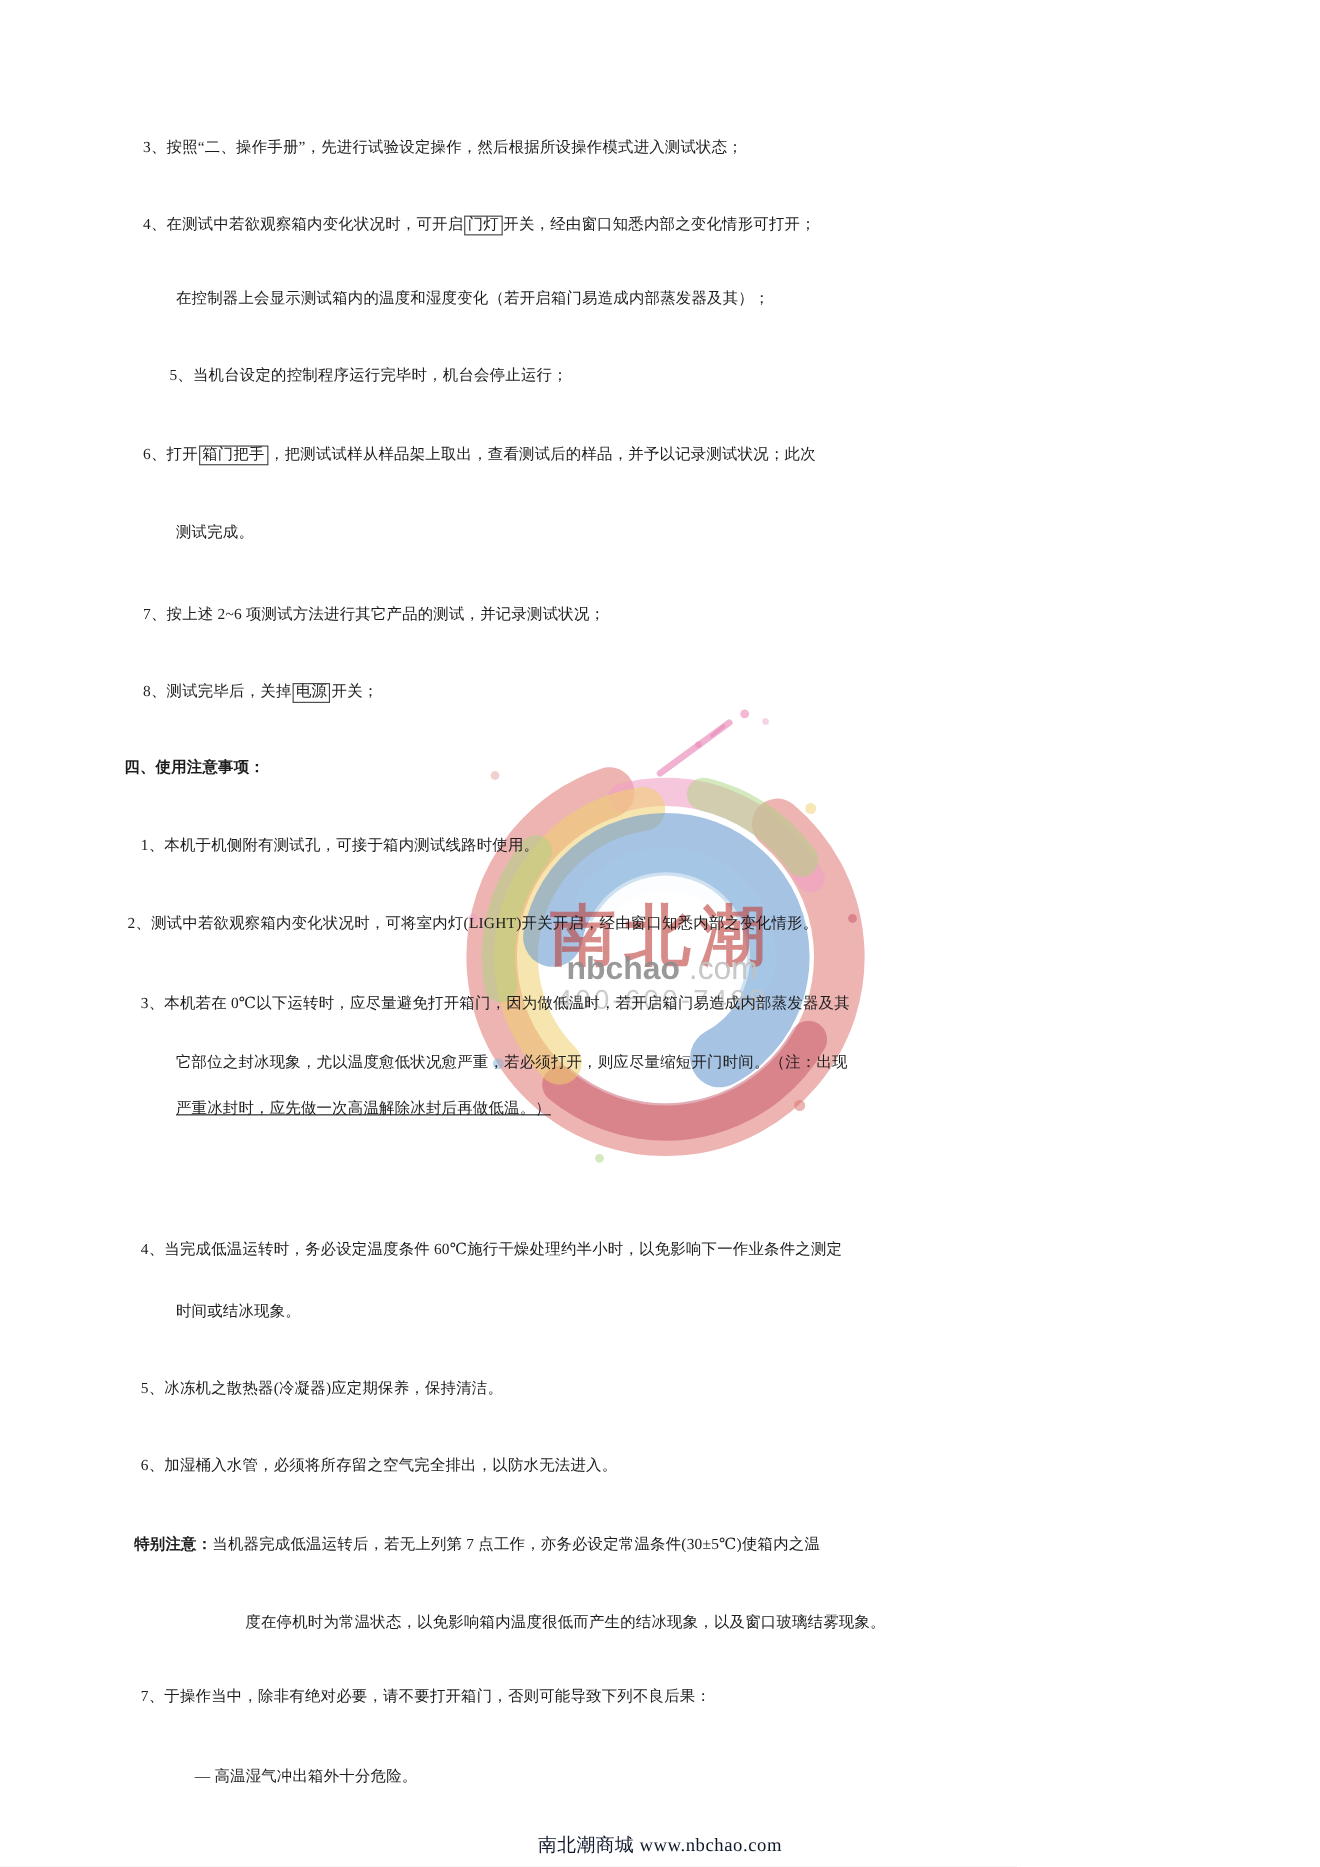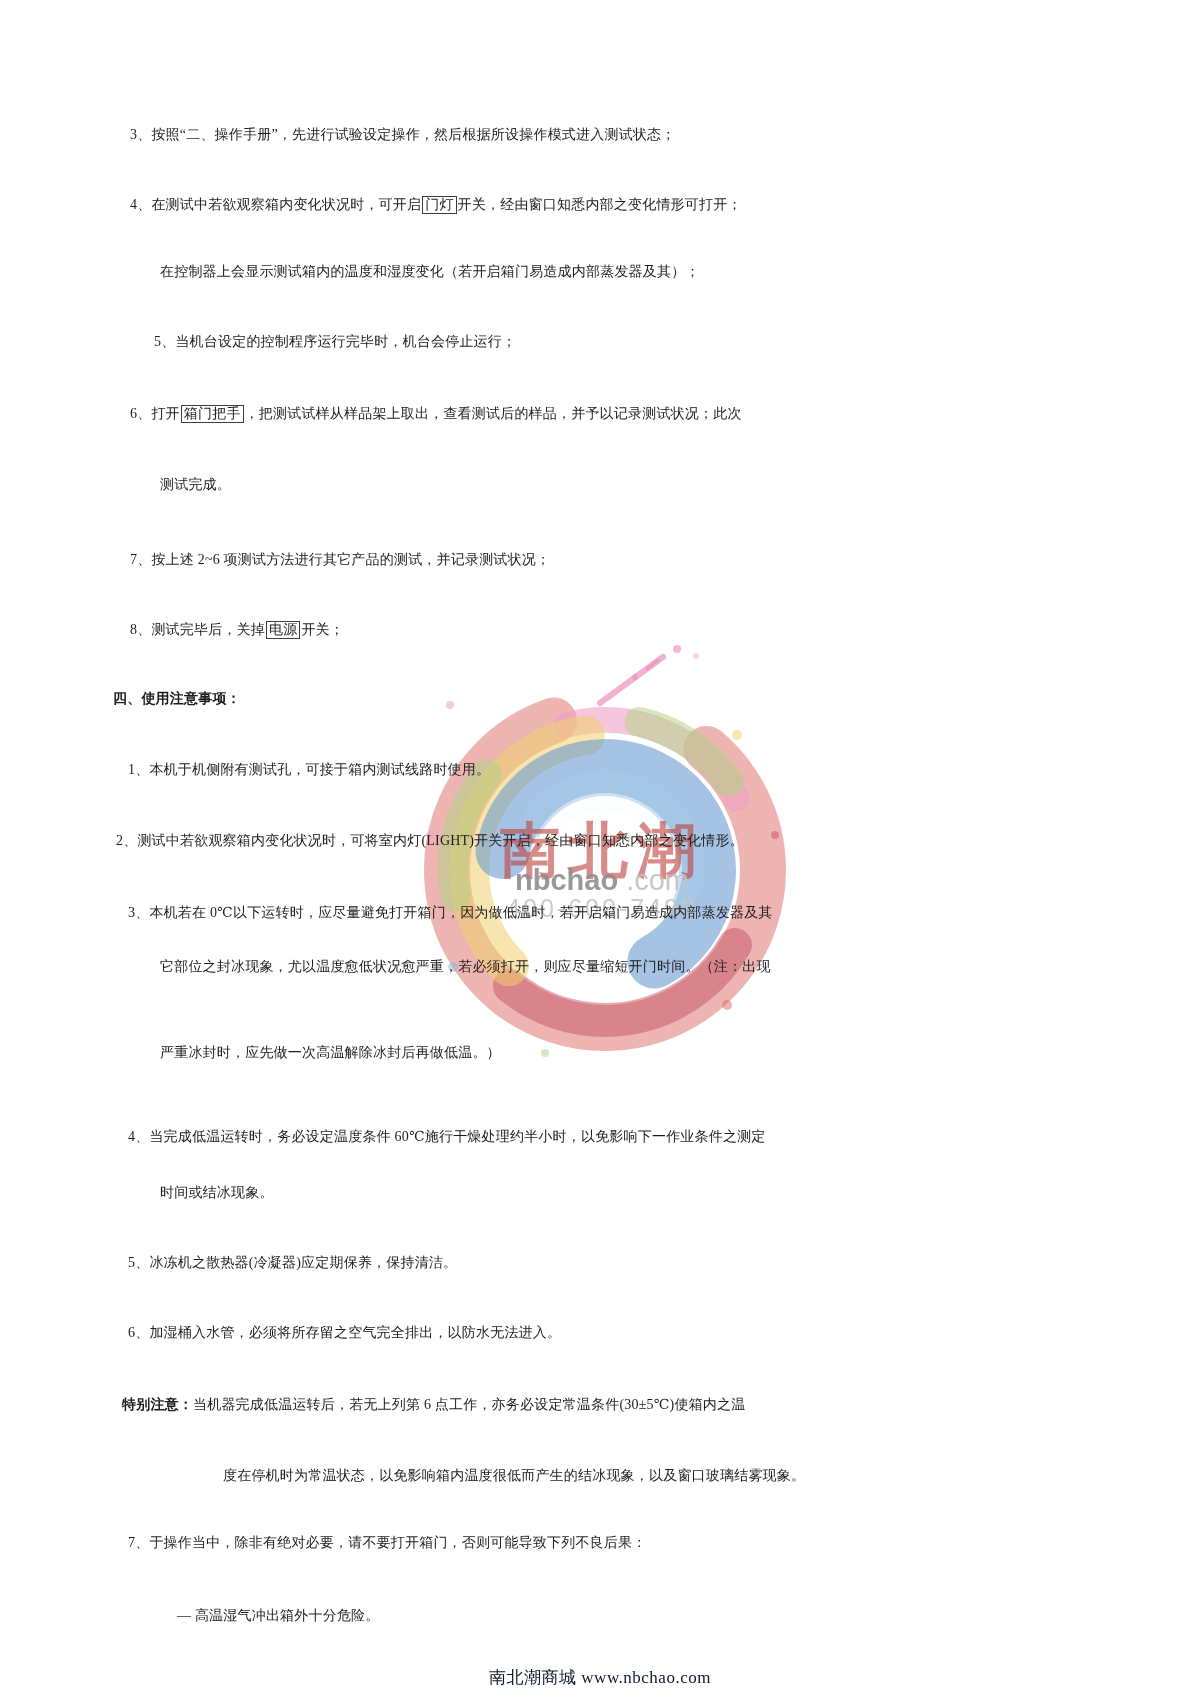--- a/index.html
+++ b/index.html
@@ -95,26 +95,26 @@
       <div class="line" style="left: 130px; top: 327px; margin-left: 24px;"><span>5、当机台设定的控制程序运行完毕时，机台会停止运行；</span></div>
       <div class="line" style="left: 130px; top: 399px;"><span>6、打开</span><span class="boxed">箱门把手</span><span>，把测试试样从样品架上取出，查看测试后的样品，并予以记录测试状况；此次</span></div>
       <div class="line" style="left: 160px; top: 470px;"><span>测试完成。</span></div>
       <div class="line" style="left: 130px; top: 545px;"><span>7、按上述 2~6 项测试方法进行其它产品的测试，并记录测试状况；</span></div>
       <div class="line" style="left: 130px; top: 615px;"><span>8、测试完毕后，关掉</span><span class="boxed">电源</span><span>开关；</span></div>
       <div class="line bold" style="left: 113px; top: 684px;"><span>四、使用注意事项：</span></div>
       <div class="line" style="left: 128px; top: 755px;"><span>1、本机于机侧附有测试孔，可接于箱内测试线路时使用。</span></div>
       <div class="line" style="left: 116px; top: 826px;"><span>2、测试中若欲观察箱内变化状况时，可将室内灯(LIGHT)开关开启，经由窗口知悉内部之变化情形。</span></div>
       <div class="line" style="left: 128px; top: 898px;"><span>3、本机若在 0℃以下运转时，应尽量避免打开箱门，因为做低温时，若开启箱门易造成内部蒸发器及其</span></div>
       <div class="line" style="left: 160px; top: 952px;"><span>它部位之封冰现象，尤以温度愈低状况愈严重，若必须打开，则应尽量缩短开门时间。（注：出现</span></div>
-      <div class="line" style="left: 160px; top: 1038px;"><span>严重冰封时，应先做一次高温解除冰封后再做低温。）</span></div>
+      <div class="line" style="left: 160px; top: 994px; text-decoration: underline;"><span>严重冰封时，应先做一次高温解除冰封后再做低温。）</span></div>
       <div class="line" style="left: 128px; top: 1122px;"><span>4、当完成低温运转时，务必设定温度条件 60℃施行干燥处理约半小时，以免影响下一作业条件之测定</span></div>
       <div class="line" style="left: 160px; top: 1178px;"><span>时间或结冰现象。</span></div>
       <div class="line" style="left: 128px; top: 1248px;"><span>5、冰冻机之散热器(冷凝器)应定期保养，保持清洁。</span></div>
       <div class="line" style="left: 128px; top: 1318px;"><span>6、加湿桶入水管，必须将所存留之空气完全排出，以防水无法进入。</span></div>
-      <div class="line" style="left: 122px; top: 1390px;"><span class="bold">特别注意：</span><span>当机器完成低温运转后，若无上列第 6 点工作，亦务必设定常温条件(30±5℃)使箱内之温</span></div>
+      <div class="line" style="left: 122px; top: 1390px;"><span class="bold">特别注意：</span><span>当机器完成低温运转后，若无上列第 7 点工作，亦务必设定常温条件(30±5℃)使箱内之温</span></div>
       <div class="line" style="left: 223px; top: 1461px;"><span>度在停机时为常温状态，以免影响箱内温度很低而产生的结冰现象，以及窗口玻璃结雾现象。</span></div>
       <div class="line" style="left: 128px; top: 1528px;"><span>7、于操作当中，除非有绝对必要，请不要打开箱门，否则可能导致下列不良后果：</span></div>
       <div class="line" style="left: 177px; top: 1601px;"><span>—  高温湿气冲出箱外十分危险。</span></div>
     </div>
 
   <div class="footer">南北潮商城 www.nbchao.com</div>
 
 </div>
 
 </body></html>

